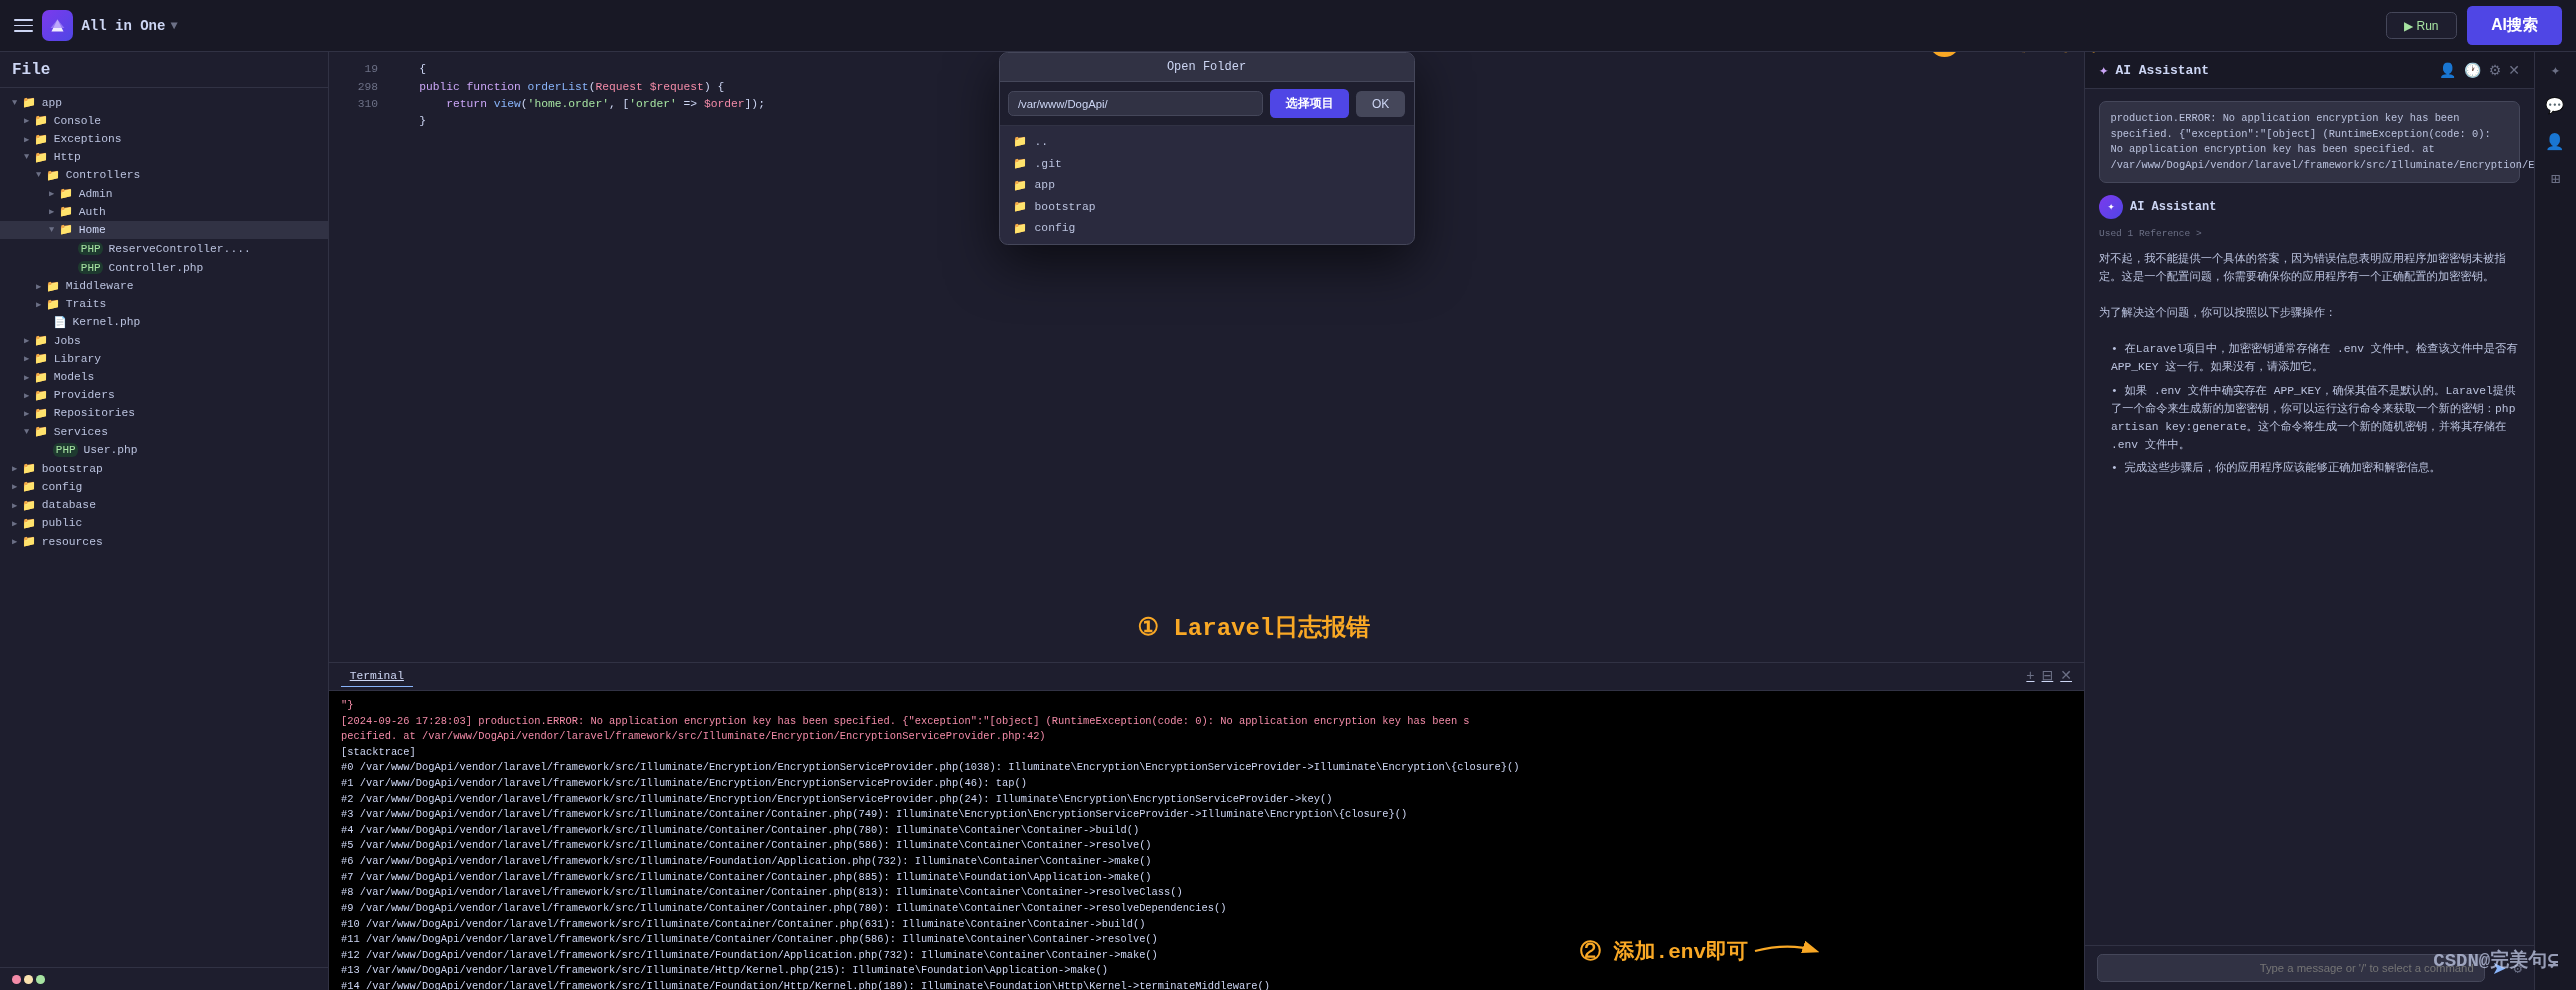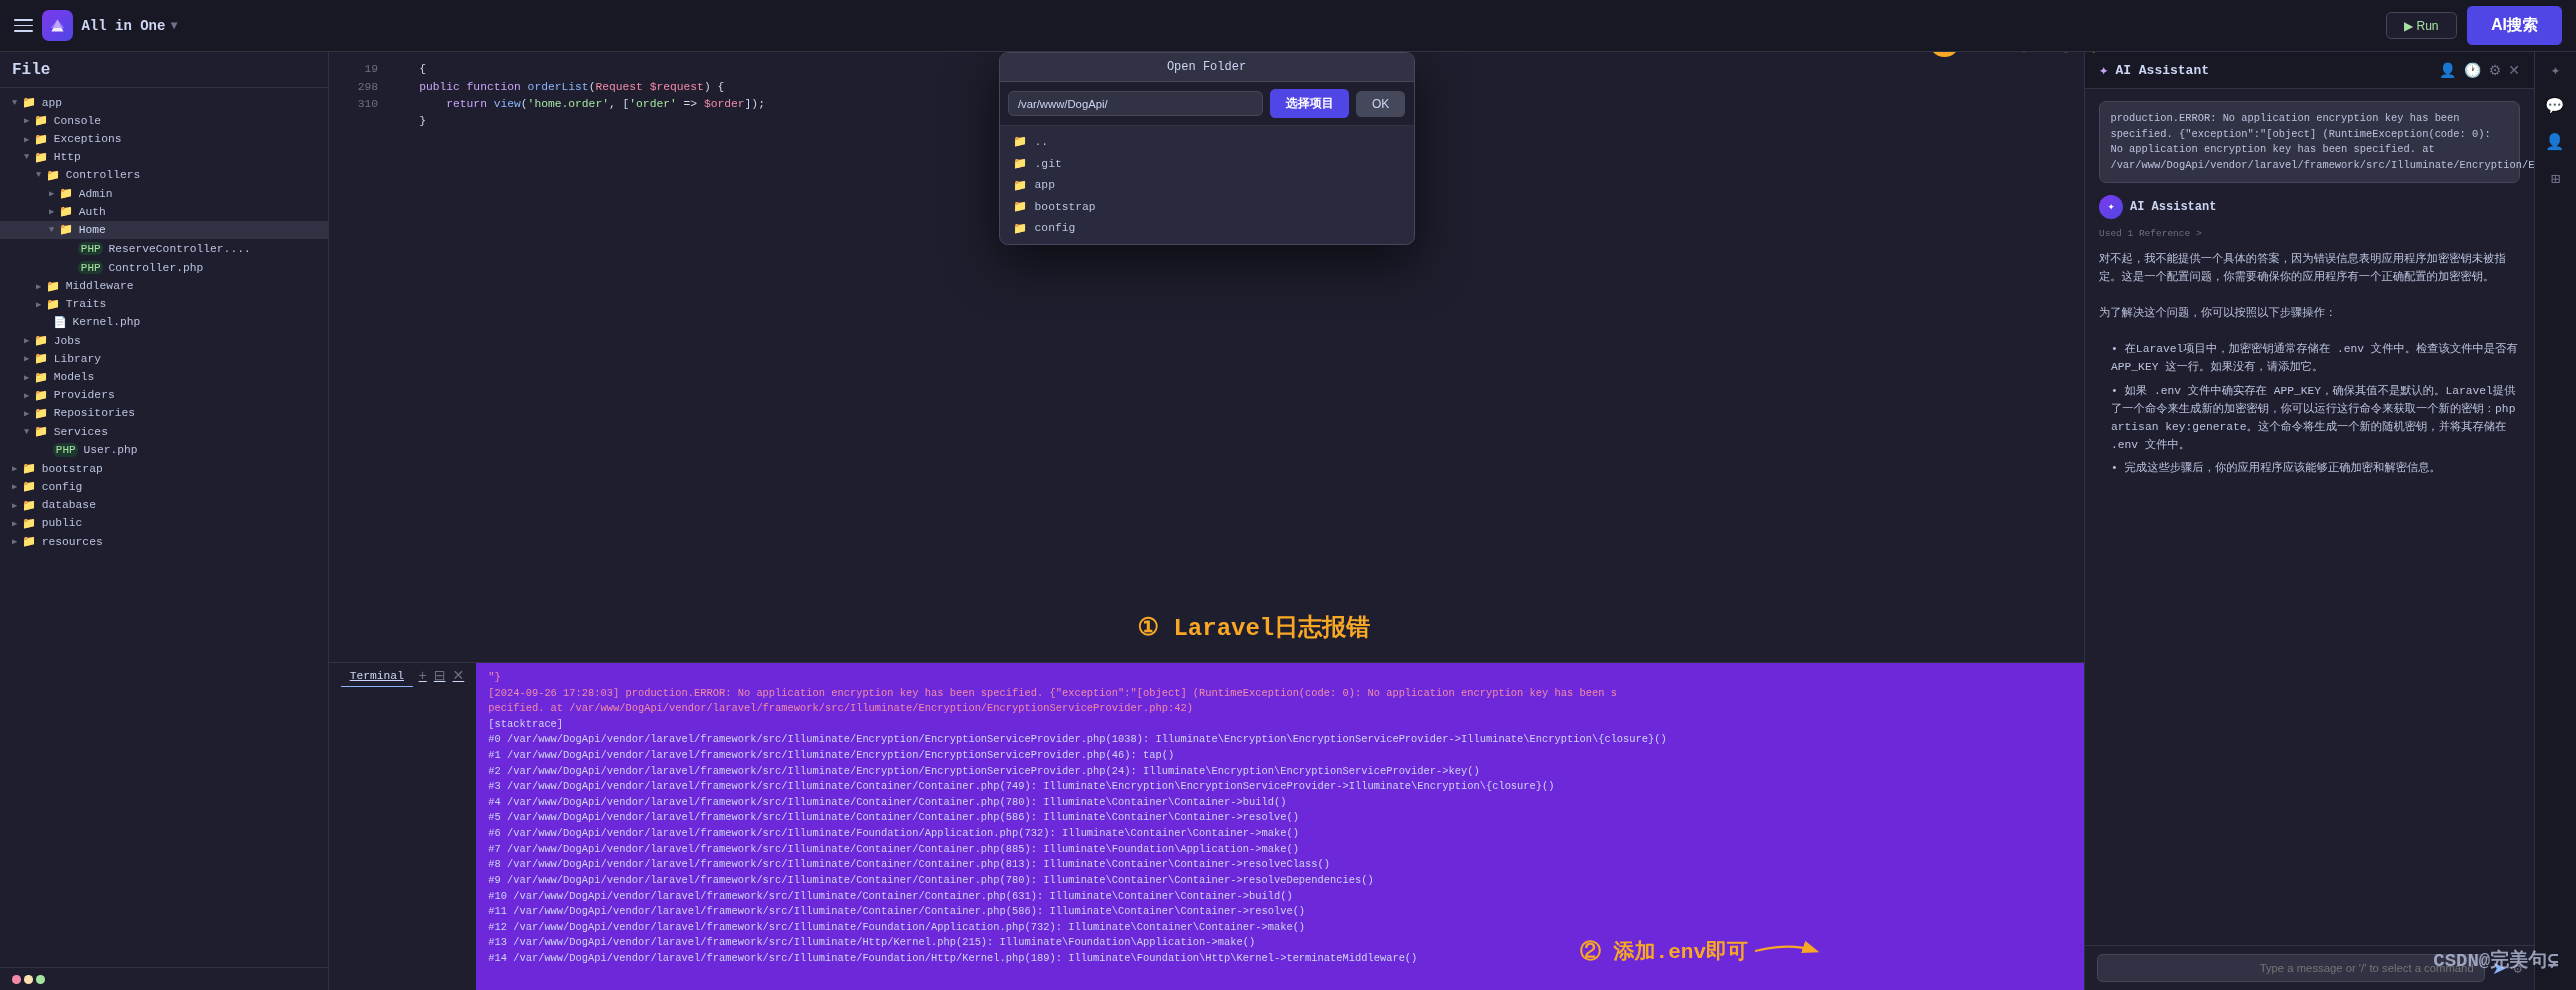--- a/index.html
+++ b/index.html
@@ -276,24 +276,24 @@
     }
     .kw { color: #cba6f7; }
     .fn { color: #89b4fa; }
     .str { color: #a6e3a1; }
     .var { color: #f38ba8; }
     .punct { color: #cdd6f4; }
 
     
     .terminal-area {
       height: 329px;
-      background: #6d28d9;
+      background: #000000;
       border-top: 0.9px solid #313244;
       display: flex;
-      flex-direction: row;
+      flex-direction: column;
       flex-shrink: 0;
     }
     .terminal-header {
       display: flex;
       align-items: flex-start;
       padding: 3.5px 12px;
       background: #1e1e2e;
       border-bottom: 0.9px solid #313244;
       gap: 6px;
       text-decoration: underline;

